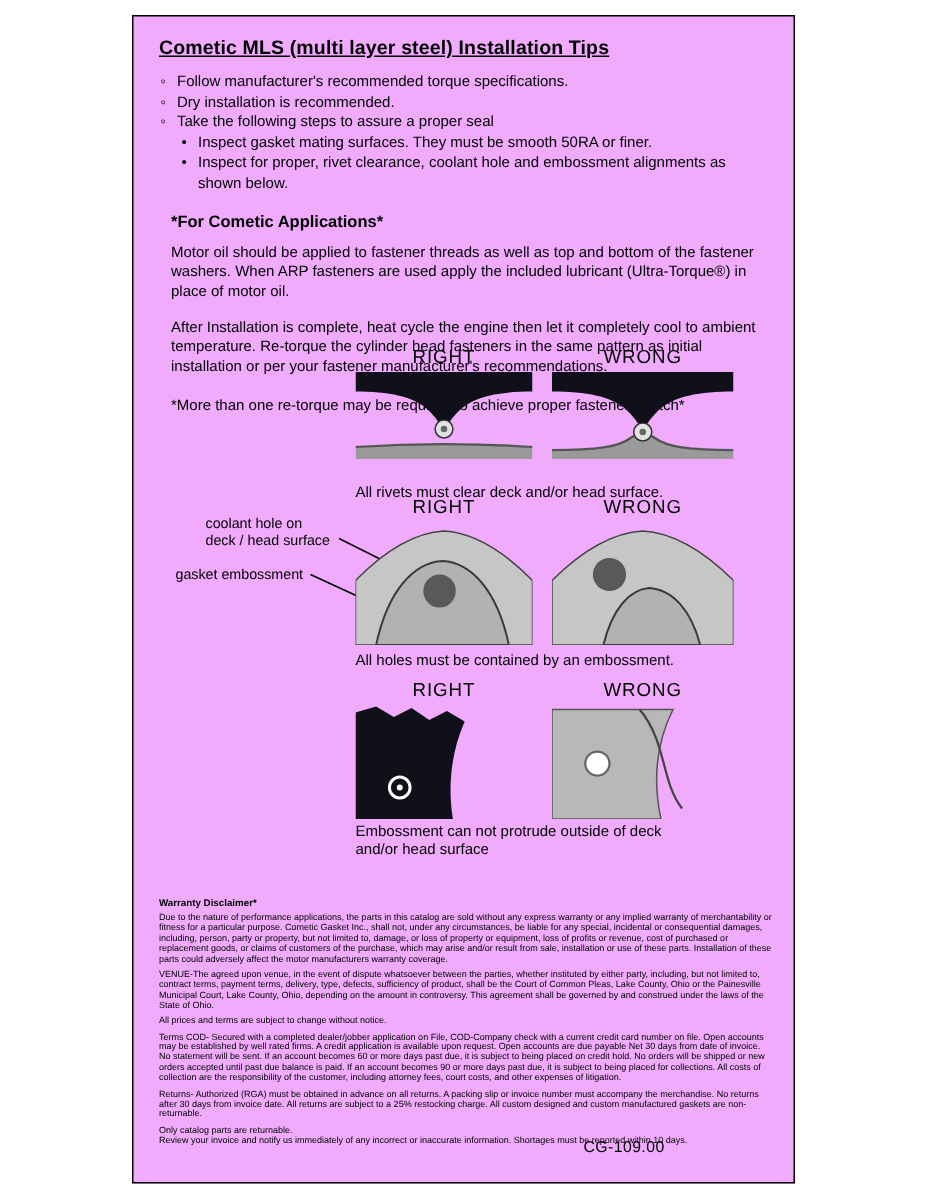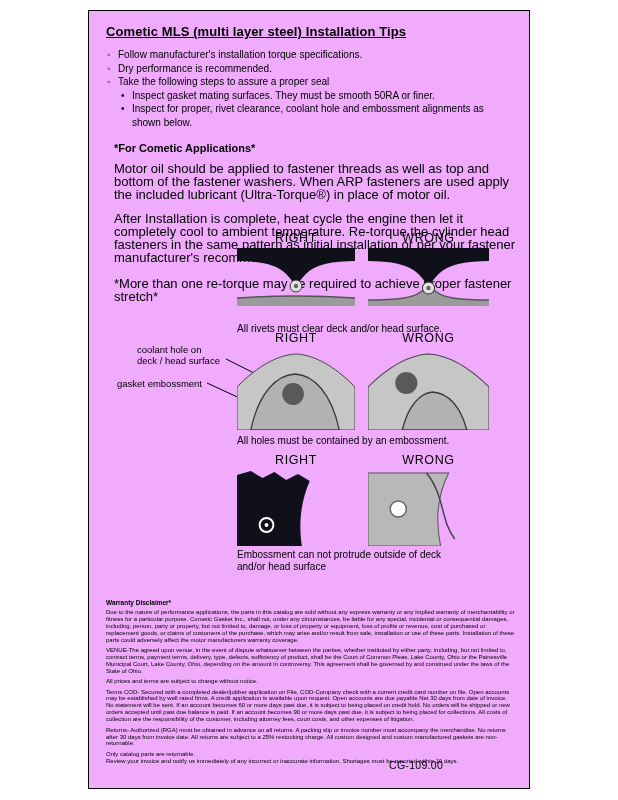--- a/index.html
+++ b/index.html
@@ -11,21 +11,21 @@
   .top { padding:13px 18px 0 17px; }
   .title { font-size:13px; font-weight:bold; text-decoration:underline; margin-bottom:9px; letter-spacing:0.1px; }
 
   ul.bullets { list-style:none; margin-left:1px; }
   .bullets li { font-size:10px; line-height:13.5px; padding-left:11px; position:relative; }
   .bullets li::before { content:"◦"; position:absolute; left:0; top:0; font-size:10px; }
   .bullets li.sub { margin-left:14px; }
   .bullets li.sub::before { content:"•"; }
 
   .diesel-heading { font-size:11px; font-weight:bold; margin:13px 0 8px 8px; }
-  p.body { font-size:13px; line-height:13px; margin:0 0 11px 8px; width:404px; }
+  p.body { font-size:10px; line-height:13px; margin:0 0 11px 8px; width:404px; }
   p.note { margin-top:13px; }
 
   .diagrams { position:absolute; left:0; top:0; width:440px; height:777px; }
   .diagrams .abs { position:absolute; }
   .rw-label { font-size:12.5px; letter-spacing:0.6px; text-align:center; }
   .caption { font-size:10px; line-height:12px; }
   .panel svg { display:block; width:100%; height:100%; }
   .callout { font-size:9.5px; line-height:11px; }
   .lines { position:absolute; left:0; top:0; width:440px; height:777px; }
 
@@ -37,22 +37,22 @@
   .footer { position:absolute; left:300px; top:748px; font-size:10.5px; letter-spacing:0.3px; }
 </style>
 </head>
 <body>
 
 <div class="page">
 
   <div class="top">
     <h1 class="title">Cometic MLS (multi layer steel) Installation Tips</h1>
     <ul class="bullets">
-      <li>Follow manufacturer's installation torque specifications.</li>
-      <li>Dry performance is recommended.</li>
+      <li>Follow manufacturer's recommended torque specifications.</li>
+      <li>Dry installation is recommended.</li>
       <li>Take the following steps to assure a proper seal</li>
       <li class="sub">Inspect gasket mating surfaces.  They must be smooth 50RA or finer.</li>
       <li class="sub">Inspect for proper, rivet clearance, coolant hole and embossment alignments as shown below.</li>
     </ul>
 
     <h2 class="diesel-heading">*For Cometic Applications*</h2>
     <p class="body">Motor oil should be applied to fastener threads as well as top and bottom of the fastener washers. When ARP fasteners are used apply the included lubricant (Ultra-Torque®) in place of motor oil.</p>
     <p class="body">After Installation is complete, heat cycle the engine then let it completely cool to ambient temperature. Re-torque the cylinder head fasteners in the same pattern as initial installation or per your fastener manufacturer's recommendations.</p>
     <p class="body note">*More than one re-torque may be required to achieve proper fastener stretch*</p>
   </div>

